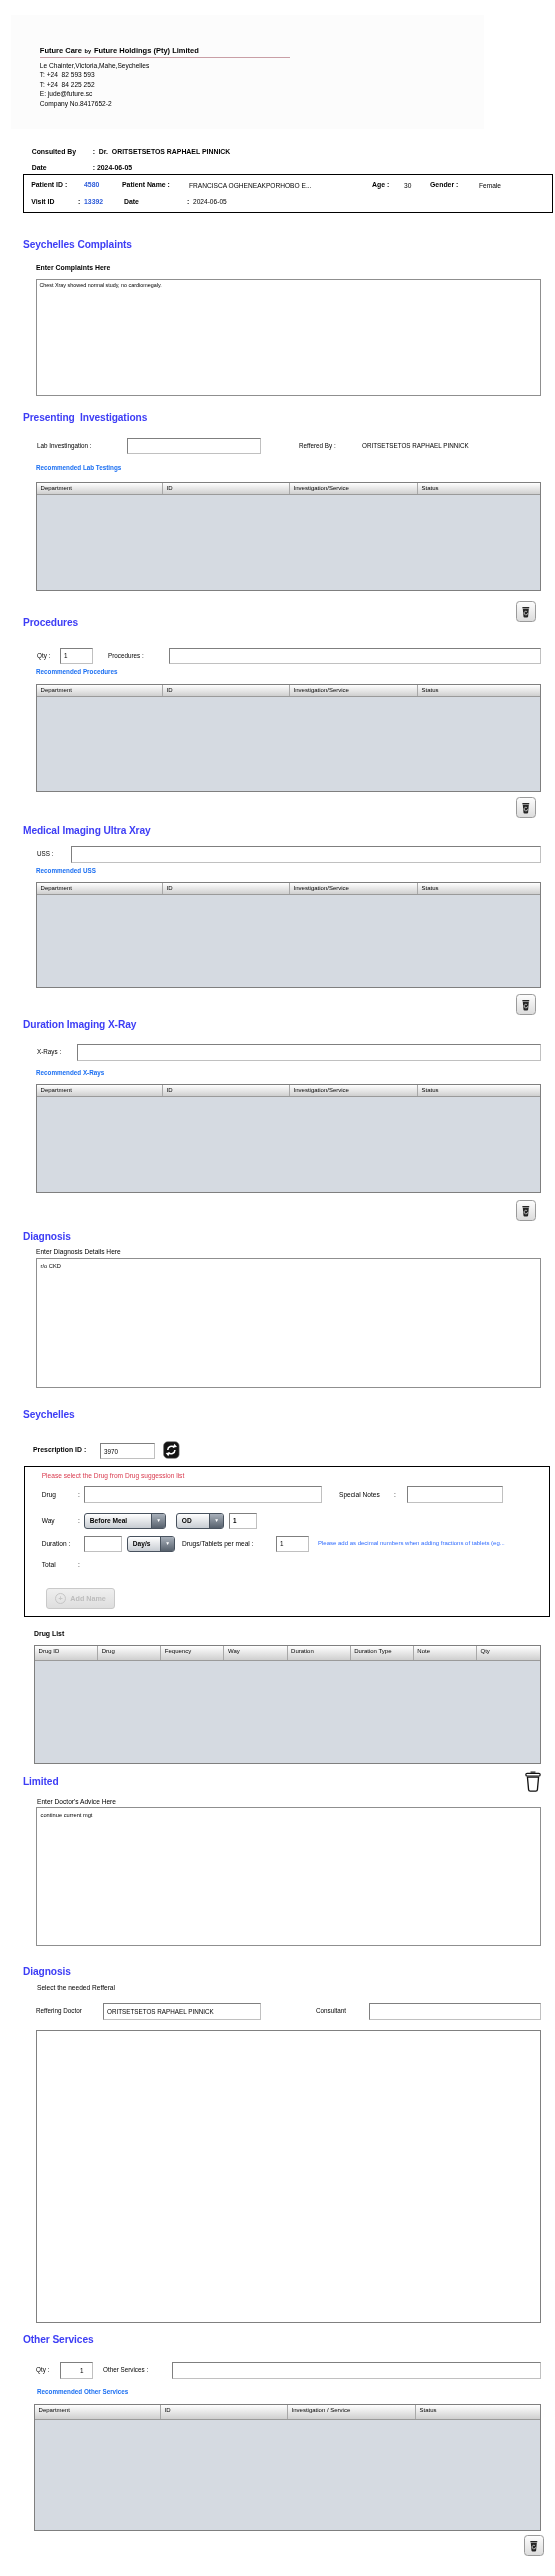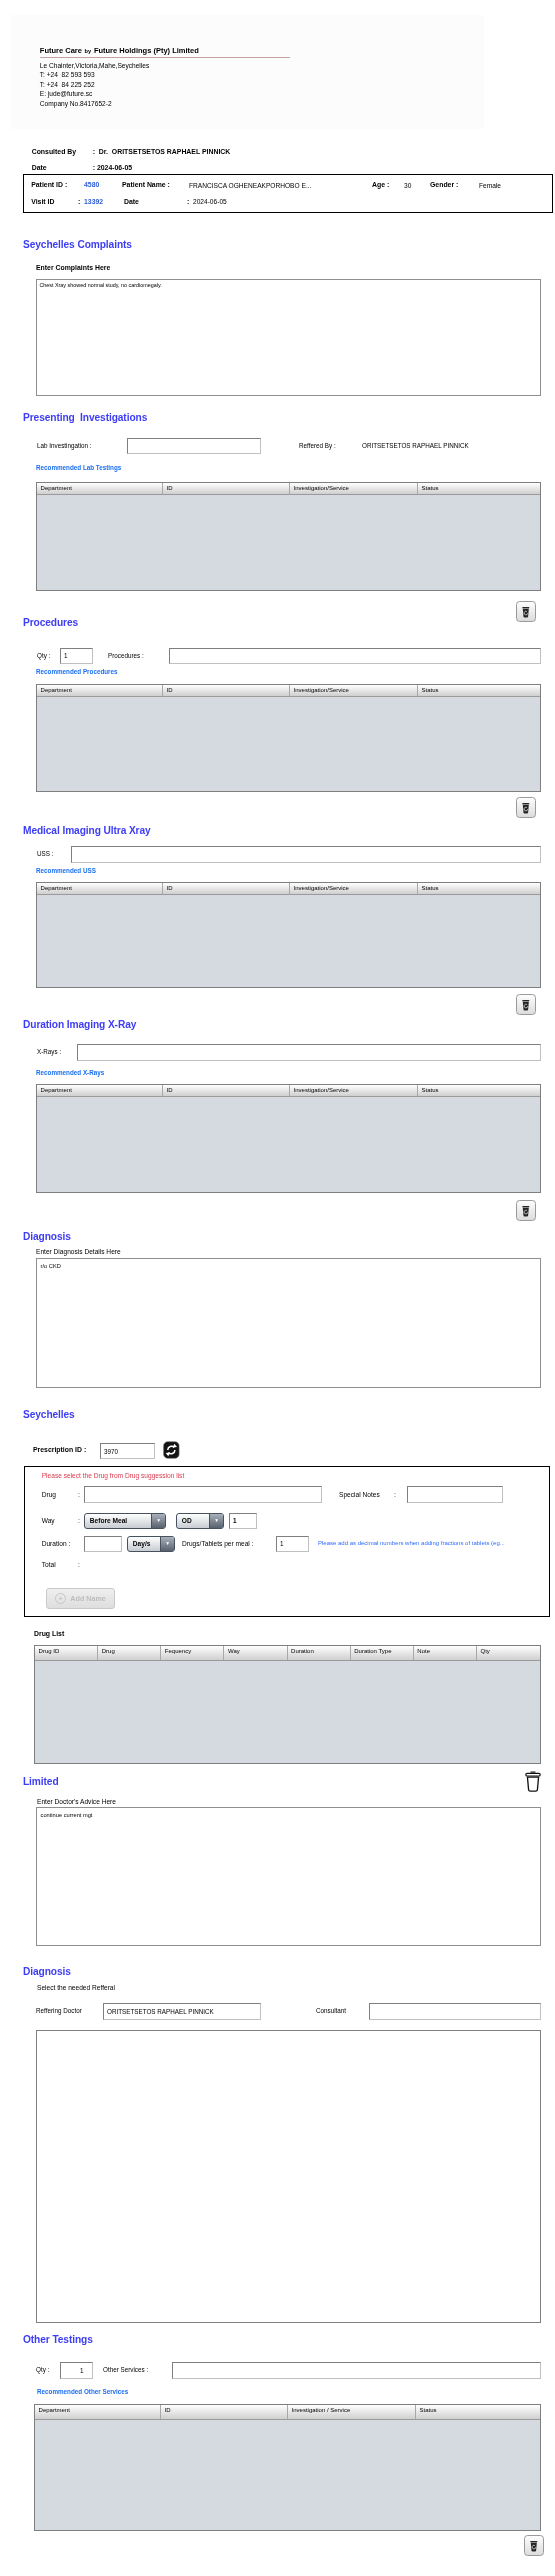--- a/index.html
+++ b/index.html
@@ -271,21 +271,21 @@
   <div class="area" style="left:36px;top:1807px;width:505px;height:139px;font-size:5.7px;padding:3.6px;">continue current mgt</div>
 
   <div class="abs h1" style="left:23px;top:1966px;">Diagnosis</div>
   <div class="abs slbl" style="left:37px;top:1984px;">Select the needed Refferal</div>
   <span class="abs lbl" style="left:36px;top:2007px;">Reffering Doctor</span>
   <input class="tb" style="left: 103px; top: 2003px; width: 158px; height: 16.7px;" value="ORITSETSETOS RAPHAEL PINNICK">
   <span class="abs lbl" style="left:316px;top:2007px;">Consultant</span>
   <input class="tb" style="left: 369px; top: 2003px; width: 172px; height: 16.7px;" value="">
   <div class="refbox" style="left:36px;top:2030px;width:505px;height:293px;"></div>
 
-  <div class="abs h1" style="left:23px;top:2334px;">Other Testings</div>
+  <div class="abs h1" style="left:23px;top:2334px;">Other Services</div>
   <span class="abs lbl" style="left:36px;top:2366px;">Qty :</span>
   <input class="tb" style="left: 60px; top: 2362px; width: 33px; height: 16.7px; text-align: right; padding-right: 8.4px;" value="1">
   <span class="abs lbl" style="left:103px;top:2366px;">Other Services :</span>
   <input class="tb" style="left: 172px; top: 2362px; width: 369px; height: 16.7px;" value="">
   <div class="abs link" style="left:37px;top:2388px;">Recommended Other Services</div>
   <div class="gtable" style="left:34px;top:2404px;width:507px;height:127px;">
     <div class="gt-head c4" style="height:13.7px;">
       <div class="gt-th">Department</div>
       <div class="gt-th">ID</div>
       <div class="gt-th">Investigation / Service</div>

